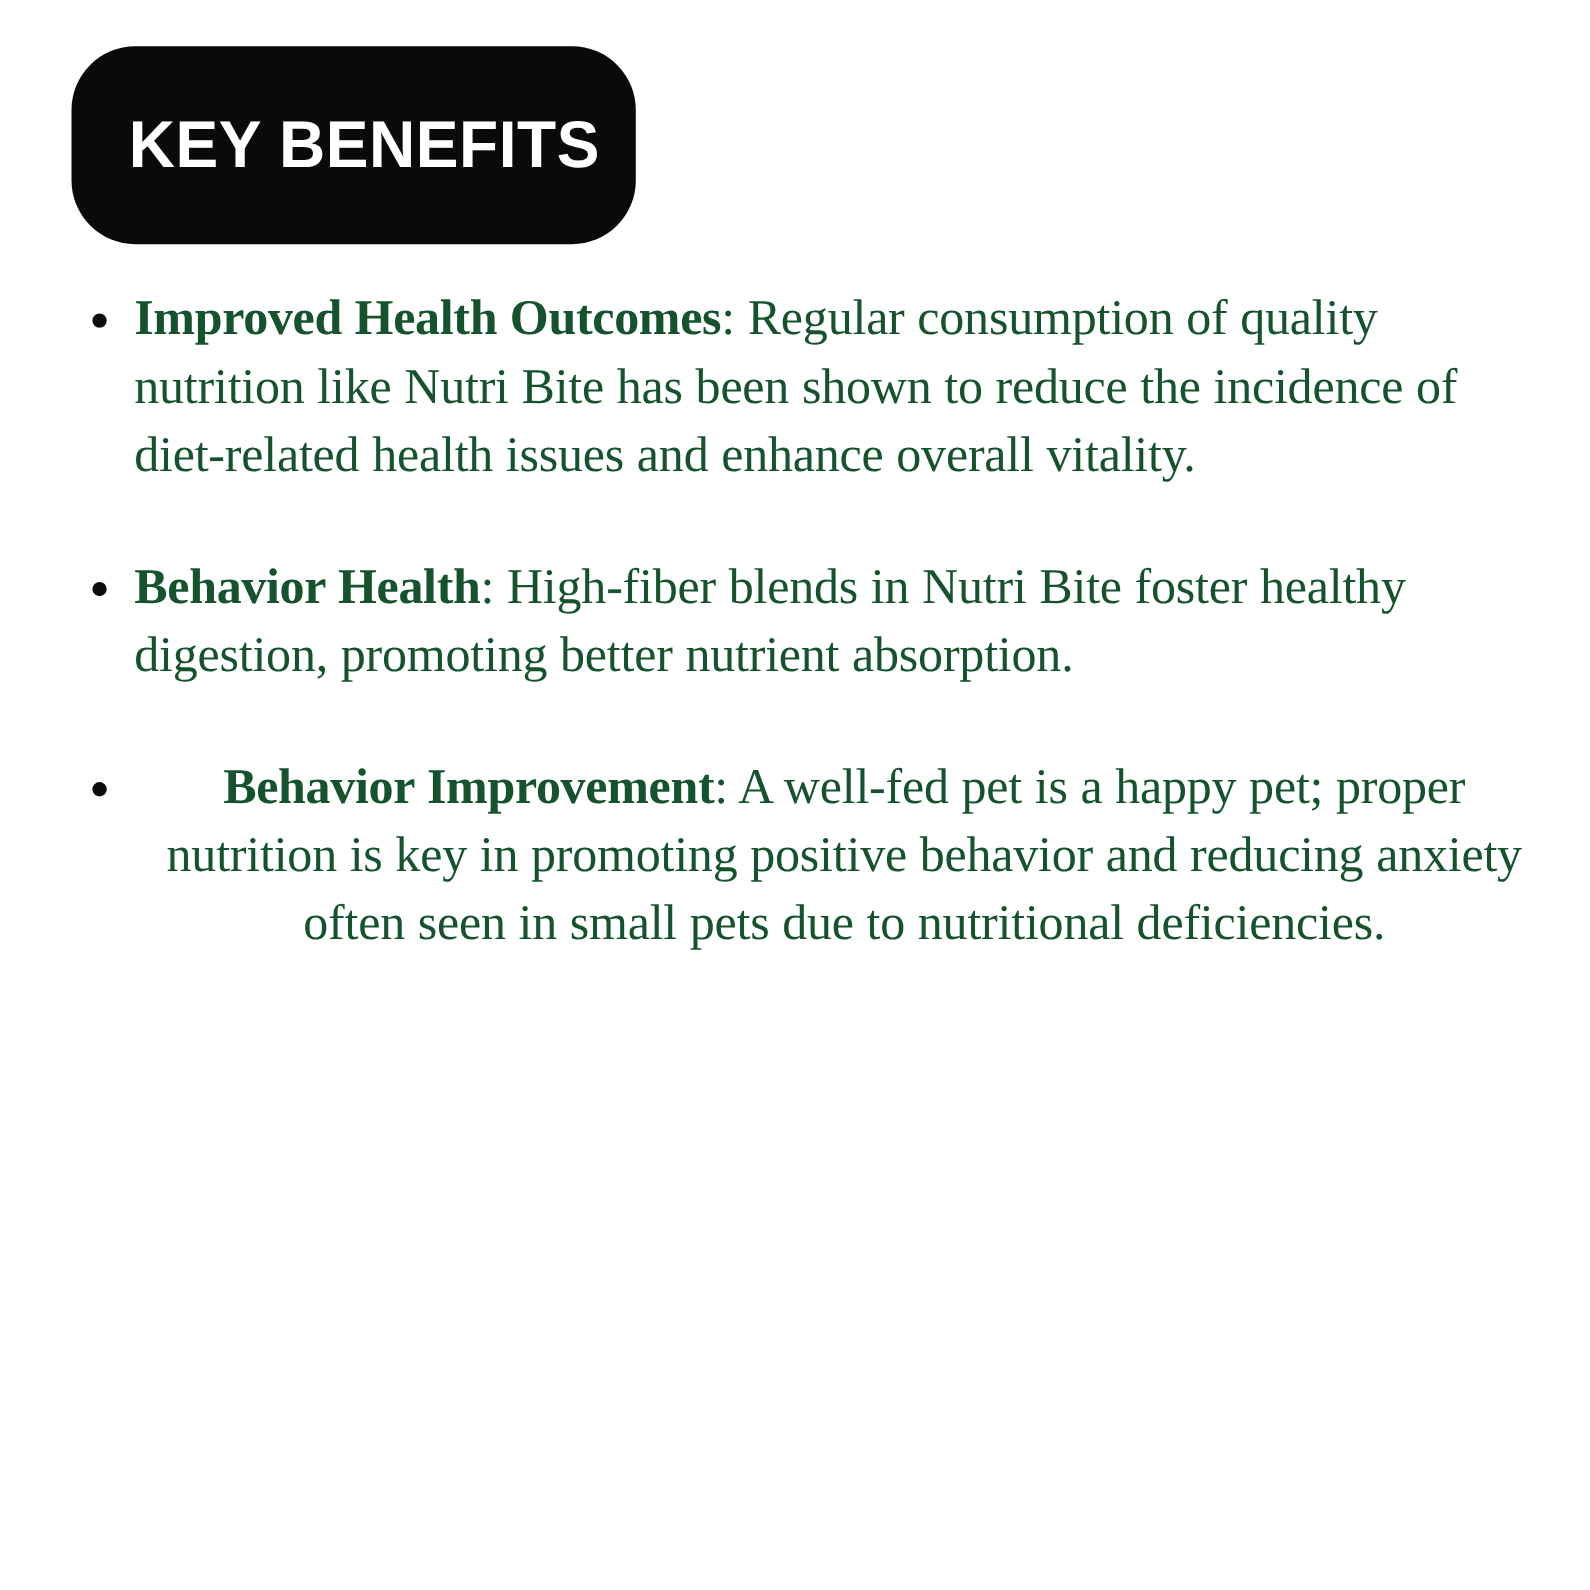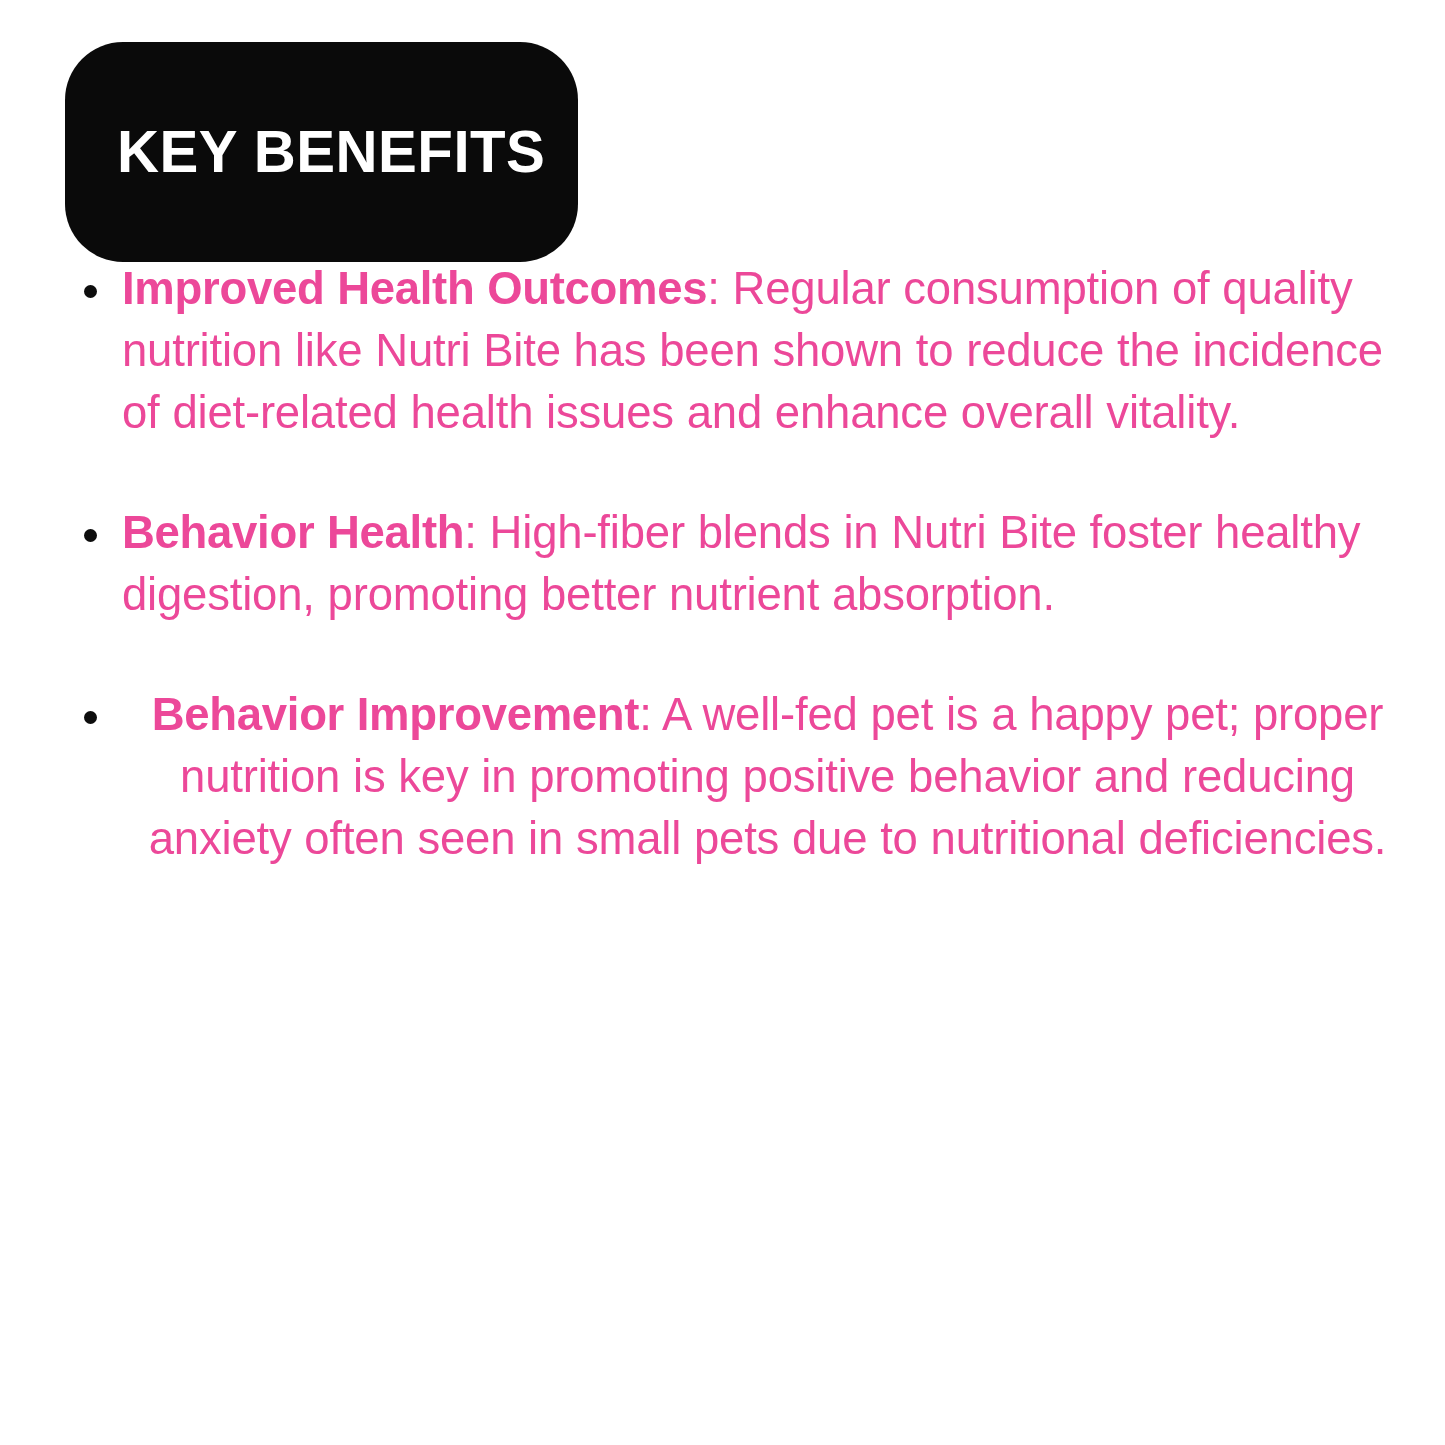--- a/index.html
+++ b/index.html
@@ -22,21 +22,21 @@
     background: #ffffff;
     box-sizing: border-box;
   }
 
   
   .badge {
     position: absolute;
     left: 65px;
     top: 42px;
     width: 513px;
-    height: 220px;
+    height: 180px;
     background: #0a0a0a;
     border-radius: 58px;
     display: flex;
     align-items: center;
     box-sizing: border-box;
     padding-left: 52px;
   }
   .badge-label {
     color: #ffffff;
     font-family: "Liberation Sans Narrow", "Liberation Sans", sans-serif;
@@ -57,25 +57,26 @@
     width: 1345px;
     margin: 0;
     padding: 0;
     list-style: none;
   }
 
   .benefit-item {
     position: relative;
     padding-left: 54px;
     margin-bottom: 58px;
-    color: #ec4899;
+    color: #14532d;
     font-size: 45.5px;
     line-height: 62px;
     letter-spacing: -0.2px;
     word-spacing: 0.4px;
+    font-family: Liberation Serif, serif;
   }
   .benefit-item:last-child {
     margin-bottom: 0;
     text-align: center;
   }
 
   .bullet-dot {
     position: absolute;
     left: 16px;
     top: 27px;

